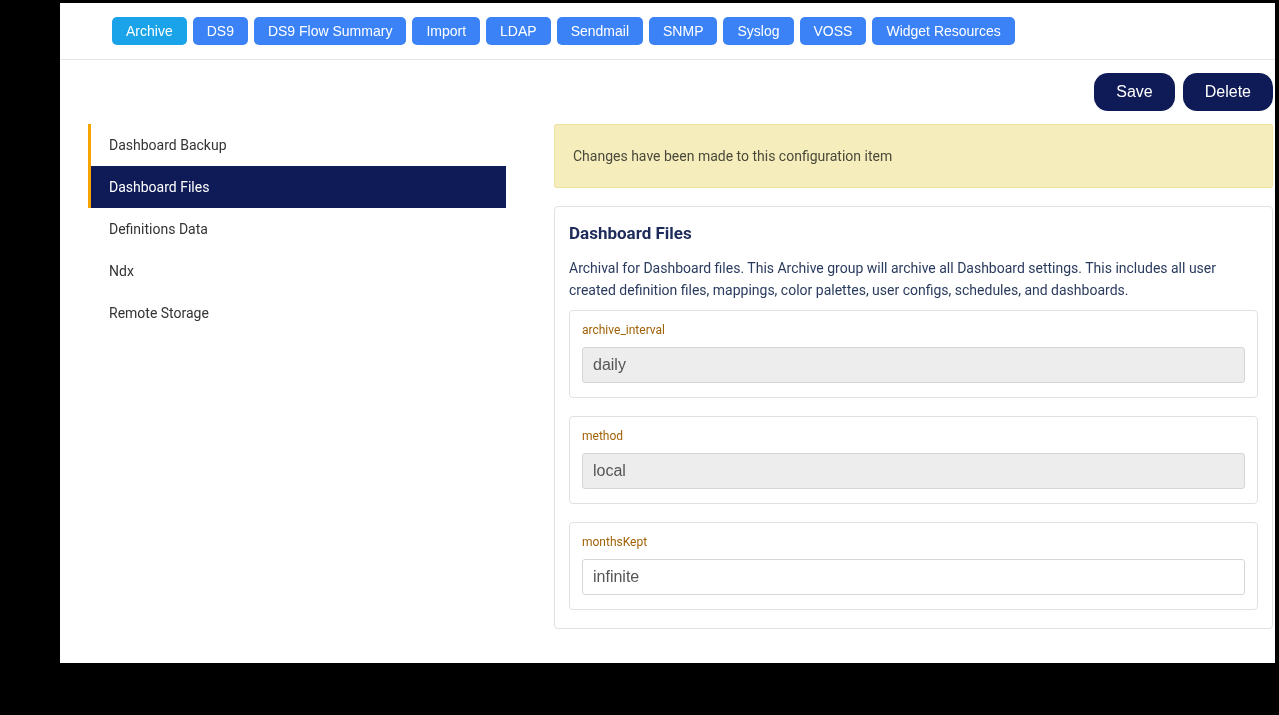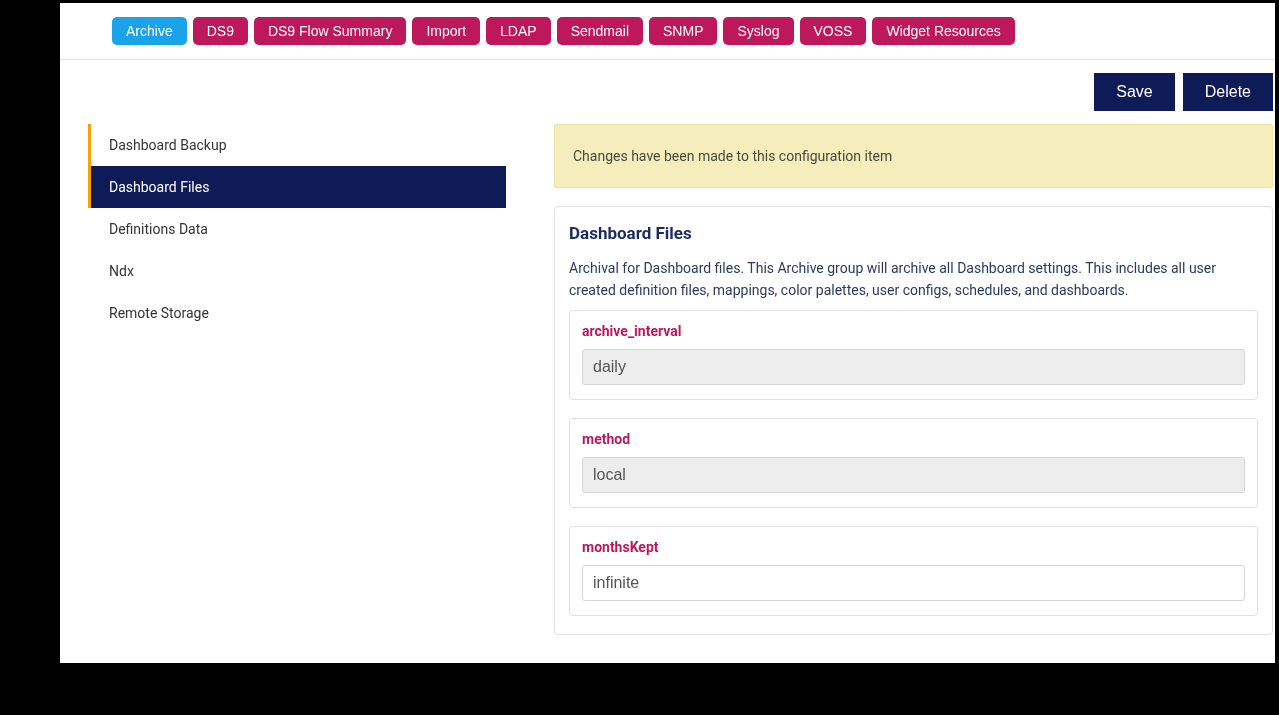--- a/index.html
+++ b/index.html
@@ -21,21 +21,21 @@
       overflow: hidden;
     }
     .tab-row {
       padding: 14px 28px 0 52px;
       display: flex;
       gap: 6px;
       border-bottom: 1px solid #e5e5e5;
       padding-bottom: 14px;
     }
     .tab {
-      background: #be185d;
+      background: #3b82f6;
       color: #fff;
       border: none;
       border-radius: 5px;
       padding: 6px 14px;
       font-size: 14px;
       cursor: pointer;
       font-weight: 400;
     }
     .tab.active {
       background: #1aa3e8;
@@ -43,21 +43,21 @@
     .actions-row {
       display: flex;
       justify-content: flex-end;
       padding: 13px 2px 0 0;
       gap: 8px;
     }
     .btn {
       background: #0f1b56;
       color: #fff;
       border: none;
-      border-radius: 0;
+      border-radius: 14px;
       padding: 10px 22px;
       font-size: 16px;
       font-weight: 500;
       cursor: pointer;
     }
     .content {
       display: flex;
       padding: 13px 2px 0 28px;
       gap: 48px;
       justify-content: flex-end;
@@ -111,23 +111,23 @@
       line-height: 1.6;
       margin-bottom: 8px;
     }
     .field-block {
       border: 1px solid #e1e1e1;
       border-radius: 4px;
       padding: 12px 12px 14px 12px;
       margin-bottom: 18px;
     }
     .field-label {
-      font-size: 14px;
-      font-weight: 700;
-      color: #be185d;
+      font-size: 12px;
+      font-weight: 400;
+      color: #a16207;
       margin-bottom: 10px;
     }
     .field-input {
       width: 100%;
       background: #ededed;
       border: 1px solid #d6d6d6;
       border-radius: 3px;
       padding: 8px 10px;
       font-size: 16px;
       color: #555;

